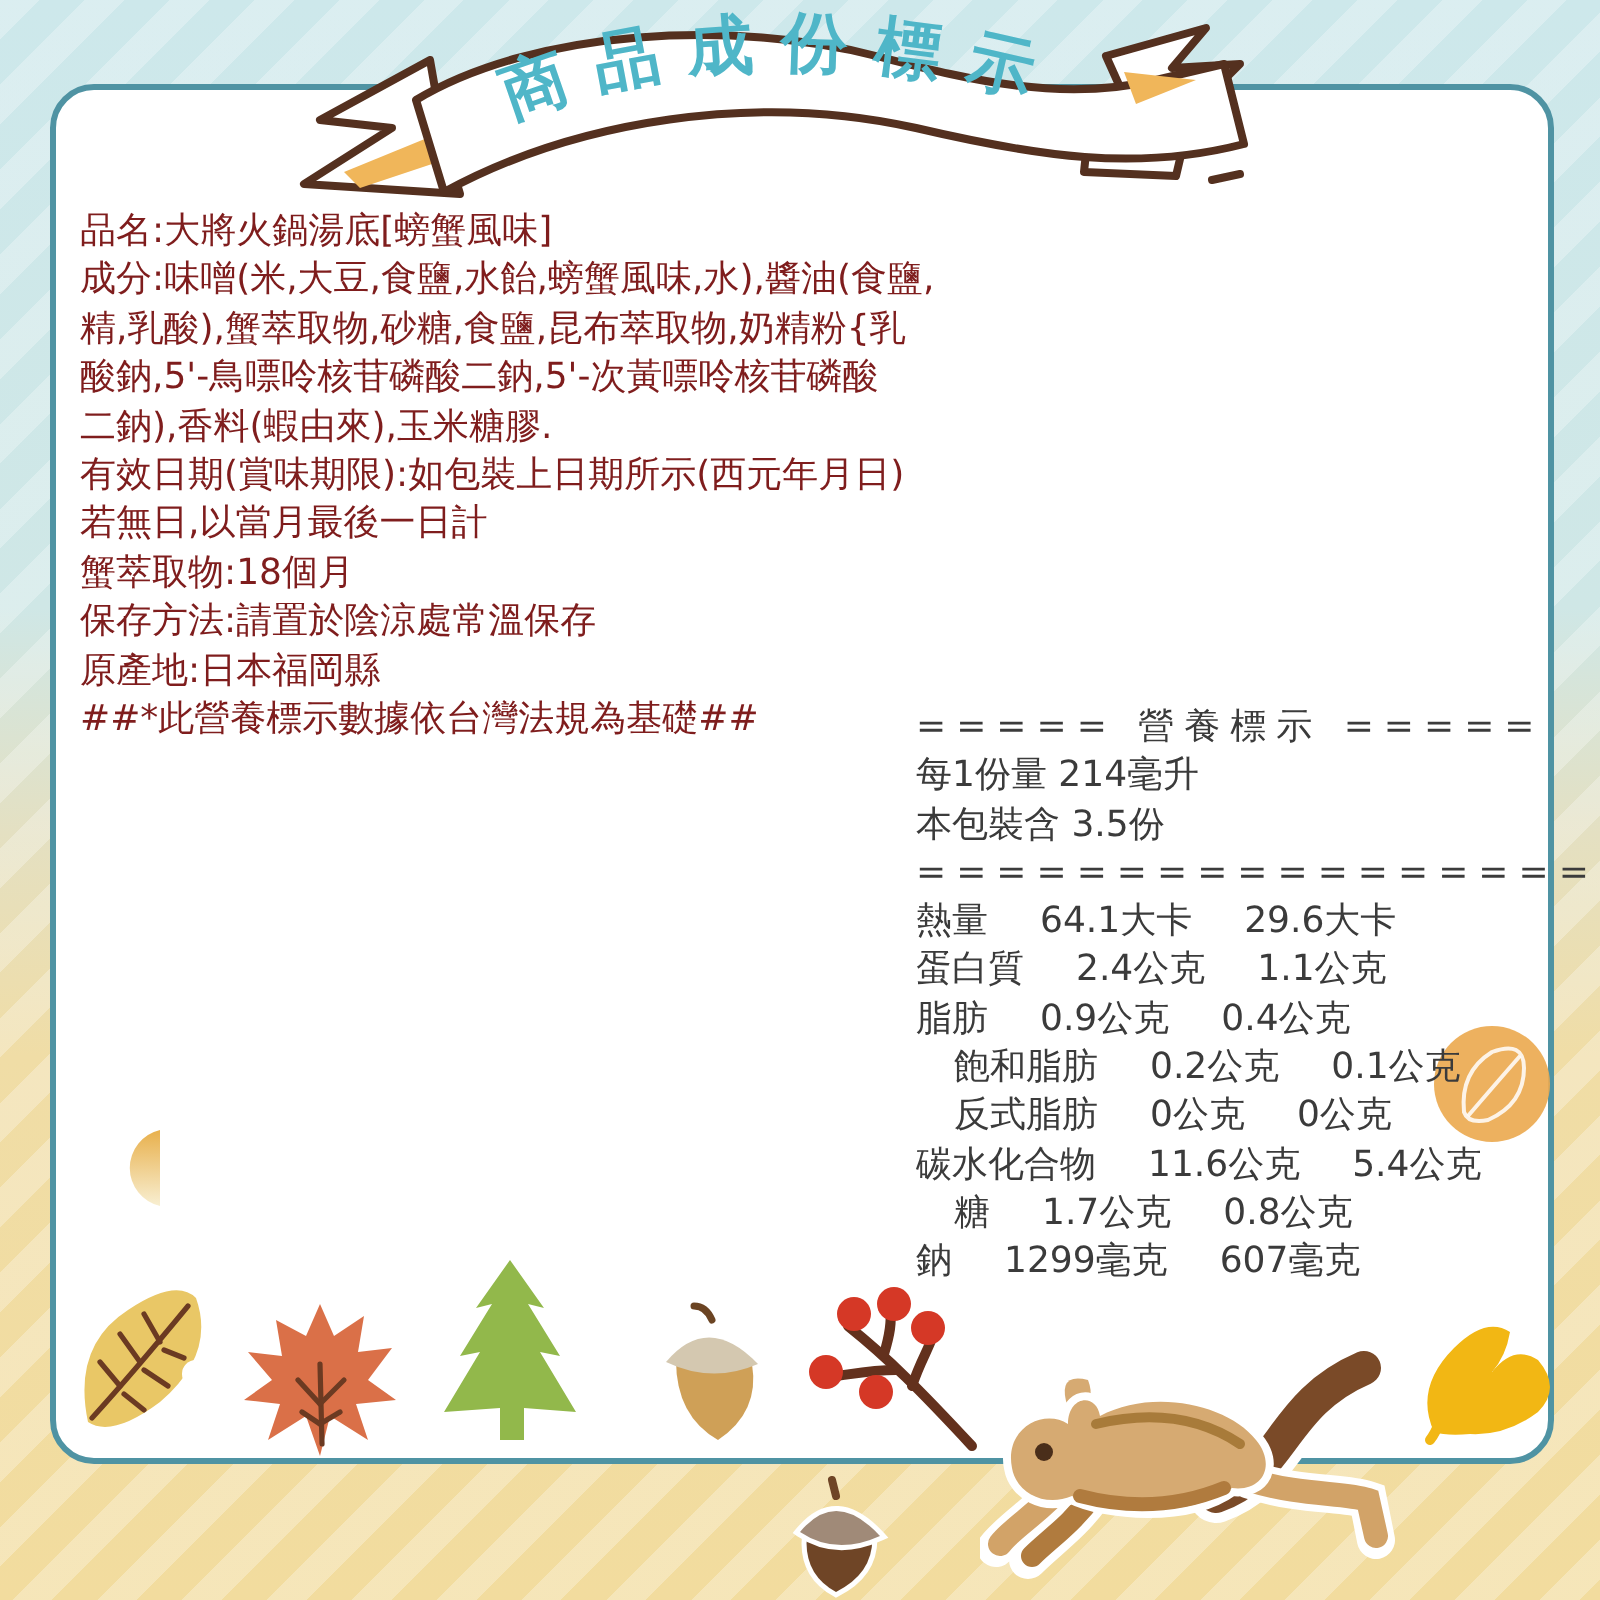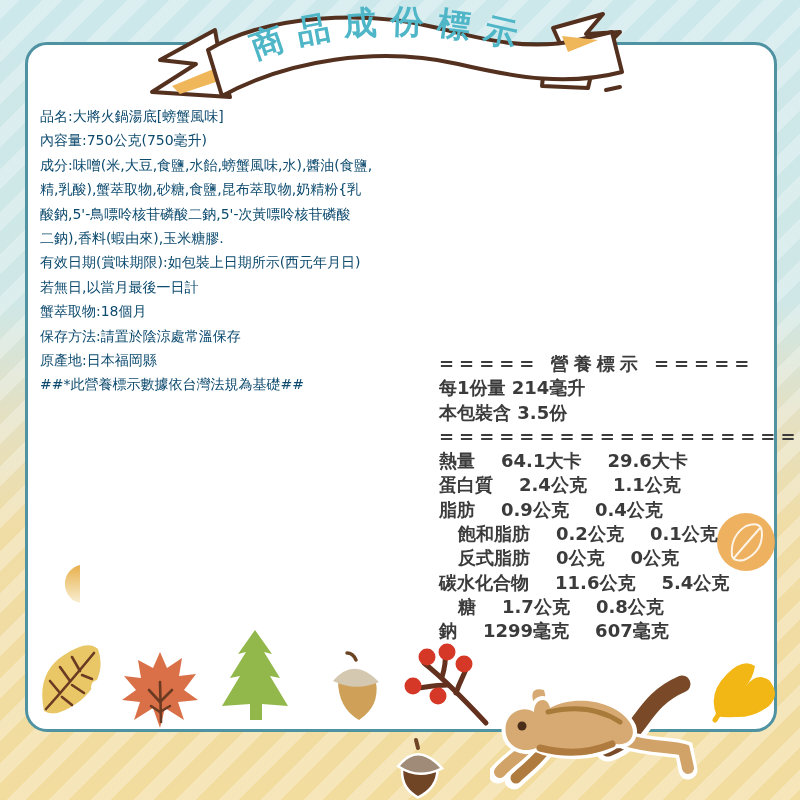--- a/index.html
+++ b/index.html
@@ -13,26 +13,26 @@
     background:repeating-linear-gradient(135deg,rgba(255,255,255,.28) 0 14px,rgba(255,255,255,0) 14px 30px);
   }
   .panel{
     position:absolute;left:25px;top:42px;width:746px;height:684px;
     background:#ffffff;border:3px solid #4f93a3;border-radius:22px;z-index:1;
   }
   .banner{position:absolute;left:138px;top:0;z-index:5;}
   .banner text{fill:#4fb6c8;font-family:"DejaVu Sans","Liberation Sans",sans-serif;font-weight:bold;font-size:33px;letter-spacing:13px;}
   .product-text{
     position:absolute;left:40px;top:104px;width:432px;z-index:3;
-    font-size:14px;line-height:24.4px;color:#0c4a6e;letter-spacing:0;
+    font-size:18px;line-height:24.4px;color:#7f1d1d;letter-spacing:0;
   }
   .pline{white-space:nowrap;}
   .nutrition{
-    position:absolute;left:439px;top:352px;width:320px;z-index:3;
-    font-size:18px;line-height:24.3px;color:#3b3b3b;font-weight:bold;
+    position:absolute;left:458px;top:352px;width:320px;z-index:3;
+    font-size:18px;line-height:24.3px;color:#3b3b3b;
   }
   .sep{letter-spacing:5px;white-space:nowrap;}
   .nrow{display:flex;gap:26px;white-space:nowrap;}
   .nrow.indent{padding-left:19px;}
   .deco{position:absolute;}
   .z2{z-index:2}.z3{z-index:3}.z6{z-index:6}
 </style>
 </head>
 <body>
 
@@ -56,21 +56,20 @@
   </defs>
   <text>
     <textPath href="#bannercurve" startOffset="34">商品成份標示</textPath>
   </text>
 </svg>
 
 <div class="product-text">
 
     <div class="pline">品名:大將火鍋湯底[螃蟹風味]</div>
 
-    <div class="pline">內容量:750公克(750毫升)</div>
 
     <div class="pline">成分:味噌(米,大豆,食鹽,水飴,螃蟹風味,水),醬油(食鹽,</div>
 
 
     <div class="pline">精,乳酸),蟹萃取物,砂糖,食鹽,昆布萃取物,奶精粉{乳</div>
 
 
     <div class="pline">酸鈉,5'-鳥嘌呤核苷磷酸二鈉,5'-次黃嘌呤核苷磷酸</div>
 
     <div class="pline">二鈉),香料(蝦由來),玉米糖膠.</div>

